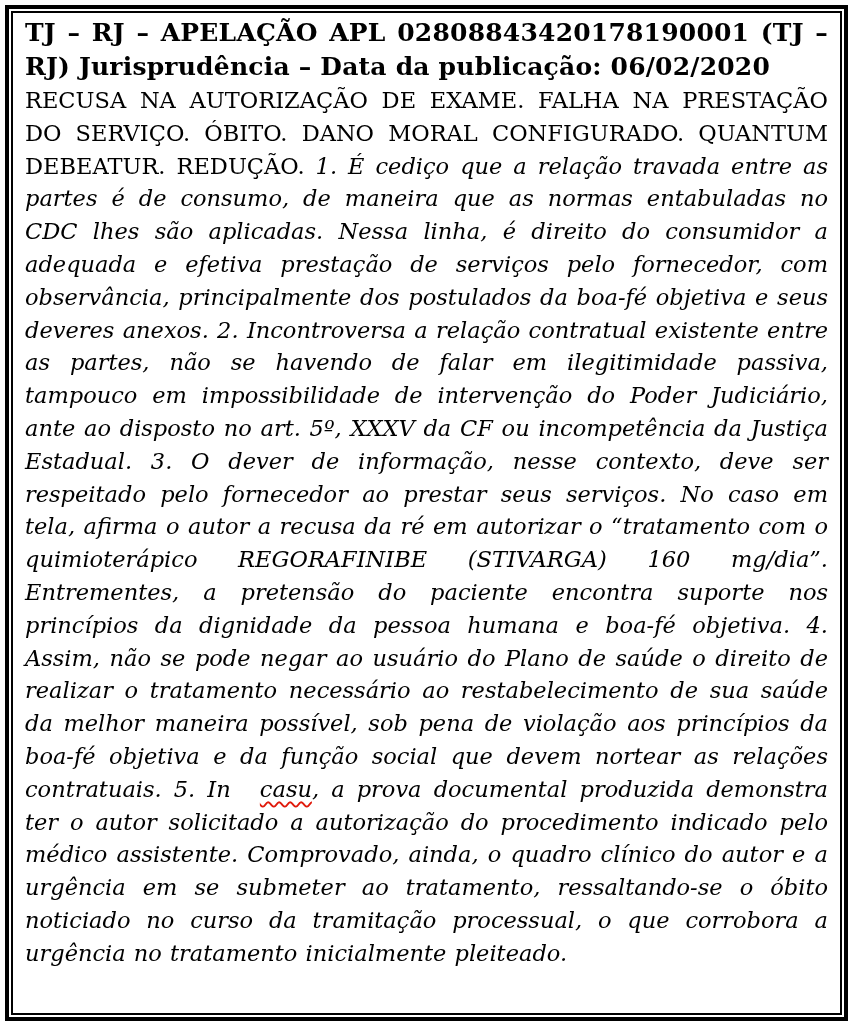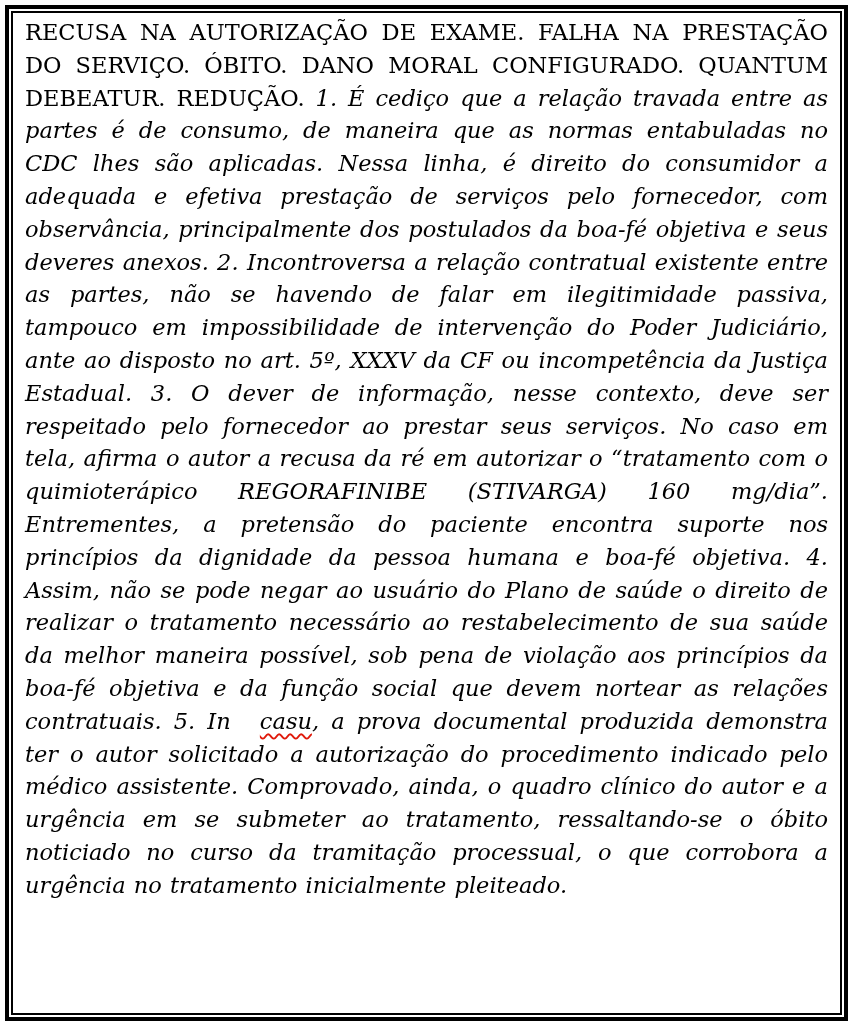--- a/index.html
+++ b/index.html
@@ -64,16 +64,17 @@
     text-decoration-skip-ink: none;
     margin-left: 17px;
   }
 </style>
 </head>
 <body>
 
 <div class="page">
   <div class="frame">
     <div class="inner">
+      <p class="title">TJ – RJ – APELAÇÃO APL 02808843420178190001 (TJ – RJ) Jurisprudência – Data da publicação: 06/02/2020</p>
       <p class="body-text"><span class="upright">RECUSA NA AUTORIZAÇÃO DE EXAME. FALHA NA PRESTAÇÃO DO SERVIÇO. ÓBITO. DANO MORAL CONFIGURADO. QUANTUM DEBEATUR. REDUÇÃO. </span><span class="italic">1. É cediço que a relação travada entre as partes é de consumo, de maneira que as normas entabuladas no CDC lhes são aplicadas. Nessa linha, é direito do consumidor a adequada e efetiva prestação de serviços pelo fornecedor, com observância, principalmente dos postulados da boa-fé objetiva e seus deveres anexos. 2. Incontroversa a relação contratual existente entre as partes, não se havendo de falar em ilegitimidade passiva, tampouco em impossibilidade de intervenção do Poder Judiciário, ante ao disposto no art. 5º, XXXV da CF ou incompetência da Justiça Estadual. 3. O dever de informação, nesse contexto, deve ser respeitado pelo fornecedor ao prestar seus serviços. No caso em tela, afirma o autor a recusa da ré em autorizar o “tratamento com o quimioterápico REGORAFINIBE (STIVARGA) 160 mg/dia”. Entrementes, a pretensão do paciente encontra suporte nos princípios da dignidade da pessoa humana e boa-fé objetiva. 4. Assim, não se pode negar ao usuário do Plano de saúde o direito de realizar o tratamento necessário ao restabelecimento de sua saúde da melhor maneira possível, sob pena de violação aos princípios da boa-fé objetiva e da função social que devem nortear as relações contratuais. 5. In </span><span class="italic misspell">casu</span><span class="italic">, a prova documental produzida demonstra ter o autor solicitado a autorização do procedimento indicado pelo médico assistente. Comprovado, ainda, o quadro clínico do autor e a urgência em se submeter ao tratamento, ressaltando-se o óbito noticiado no curso da tramitação processual, o que corrobora a urgência no tratamento inicialmente pleiteado.</span></p>
     </div>
   </div>
 </div>
 
 </body></html>

